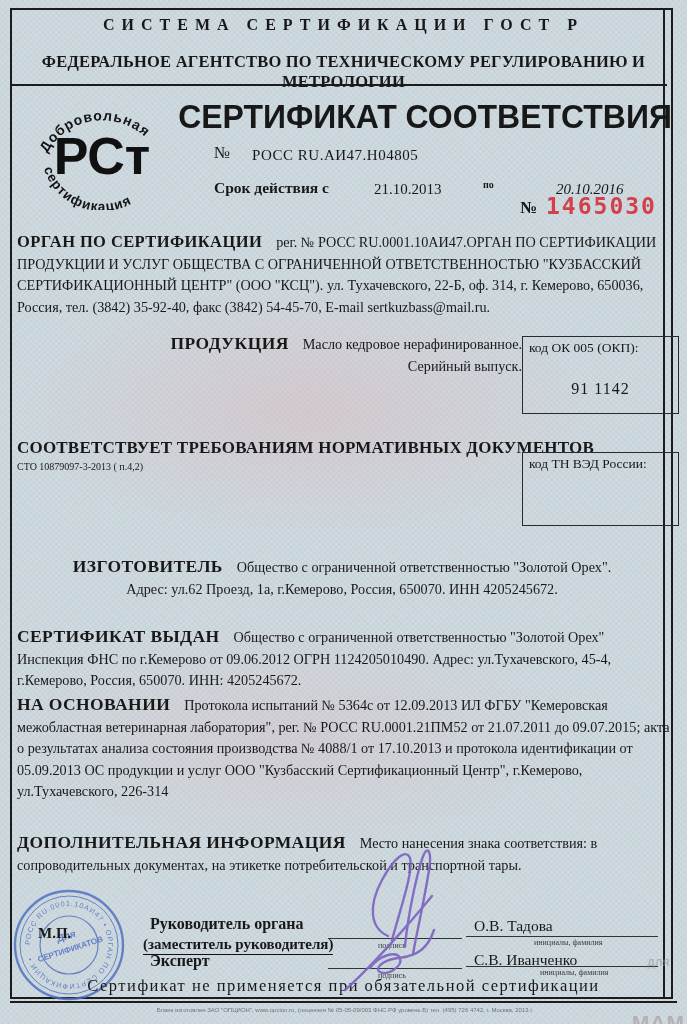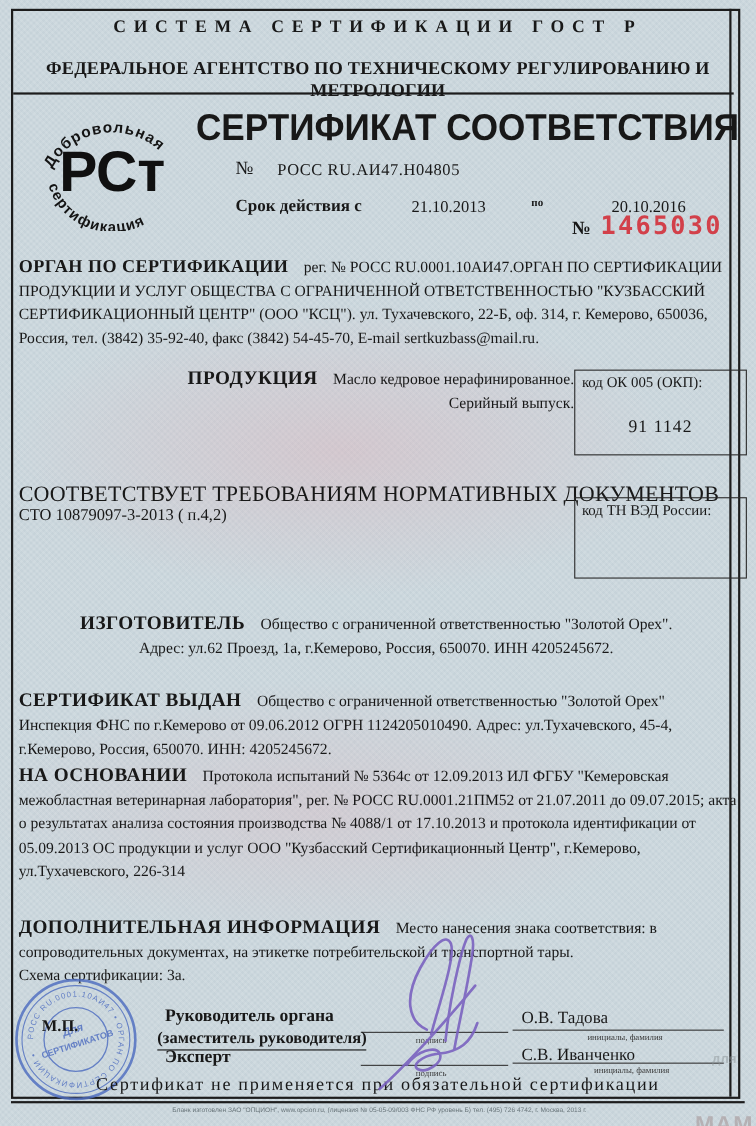--- a/index.html
+++ b/index.html
@@ -23,32 +23,32 @@
   .hdr1{left:0;top:16px;width:687px;text-align:center;font-weight:bold;font-size:16px;letter-spacing:7px;}
   .hdr2{left:0;top:52px;width:687px;text-align:center;font-weight:bold;font-size:16.5px;letter-spacing:0.2px;}
   
   .title{left:163px;top:97px;width:505px;text-align:center;font-family:"Liberation Sans",sans-serif;
          font-weight:bold;font-size:34px;transform:scaleX(.94);transform-origin:center;white-space:nowrap;}
   .no-label{left:214px;top:143px;font-size:17px;}
   .no-value{left:252px;top:147px;font-size:15px;letter-spacing:.5px;}
   .val-label{left:214px;top:179px;font-size:15.5px;font-weight:bold;}
   .val-from{left:374px;top:181px;font-size:15px;}
   .val-po{left:483px;top:179px;font-size:10px;font-weight:bold;}
-  .val-to{left:556px;top:181px;font-size:15px;}
+  .val-to{left:556px;top:181px;font-size:15px;font-style:italic;}
   .fno-label{left:520px;top:198px;font-size:17px;font-weight:bold;}
   .fno{left:546px;top:193px;font-family:"DejaVu Sans Mono",monospace;font-weight:bold;font-size:23px;
        color:#d2404a;letter-spacing:2px;}
   
   .sec{font-size:14.2px;line-height:21.5px;}
   .sec .h{font-weight:bold;font-size:16.5px;margin-right:14px;letter-spacing:.4px;}
   .organ{left:17px;top:231px;width:650px;}
   .prod{left:17px;top:333px;width:505px;text-align:right;}
   .prod .h{font-size:17.5px;}
-  .conf-h{left:17px;top:438px;font-weight:normal;font-size:20px;letter-spacing:.2px;}
-  .conf-t{left:17px;top:461px;font-size:15px;}
+  .conf-h{left:17px;top:438px;font-weight:bold;font-size:17px;letter-spacing:.2px;}
+  .conf-t{left:17px;top:461px;font-size:10px;}
   .codebox{border:1.2px solid #2a2a2a;font-size:13.5px;padding:3px 6px;}
   .okp{left:522px;top:336px;width:143px;height:70px;}
   .okp .v{display:block;text-align:center;margin-top:24px;font-size:16px;letter-spacing:1px;}
   .tnved{left:522px;top:452px;width:143px;height:66px;}
   .manu{left:17px;top:556px;width:650px;text-align:center;}
   .manu .h{font-size:17.5px;}
   .issued{left:17px;top:626px;width:652px;}
   .issued .h{font-size:17.5px;}
   .basis{left:17px;top:694px;width:653px;}
   .basis .h{font-size:17.5px;}
@@ -144,21 +144,20 @@
   <span class="h">СЕРТИФИКАТ ВЫДАН</span><span>Общество с ограниченной ответственностью "Золотой Орех"</span>
   <div>Инспекция ФНС по г.Кемерово от 09.06.2012 ОГРН 1124205010490. Адрес: ул.Тухачевского, 45-4, г.Кемерово, Россия, 650070. ИНН: 4205245672.</div>
 </div>
 
 <div class="abs sec basis">
   <span class="h">НА ОСНОВАНИИ</span><span>Протокола испытаний № 5364с от 12.09.2013 ИЛ ФГБУ "Кемеровская межобластная ветеринарная лаборатория", рег. № РОСС RU.0001.21ПМ52 от 21.07.2011 до 09.07.2015; акта о результатах анализа состояния производства № 4088/1 от 17.10.2013 и протокола идентификации от 05.09.2013 ОС продукции и услуг ООО "Кузбасский Сертификационный Центр", г.Кемерово, ул.Тухачевского, 226-314</span>
 </div>
 
 <div class="abs sec addinfo">
   <span class="h">ДОПОЛНИТЕЛЬНАЯ ИНФОРМАЦИЯ</span><span>Место нанесения знака соответствия: в сопроводительных документах, на этикетке потребительской и транспортной тары.</span>
-  <div>Схема сертификации: 3а.</div>
 </div>
 
 <svg class="abs stamp" width="118" height="118" viewBox="0 0 118 118">
   <circle cx="59" cy="59" r="54" fill="none" stroke="#4e6dc0" stroke-width="2.4"></circle>
   <circle cx="59" cy="59" r="49" fill="none" stroke="#4e6dc0" stroke-width="1"></circle>
   <circle cx="59" cy="59" r="29" fill="none" stroke="#4e6dc0" stroke-width="1.2"></circle>
   <path id="stampRing" d="M59,59 m-39,0 a39,39 0 1 1 78,0 a39,39 0 1 1 -78,0" fill="none"></path>
   <text font-family="Liberation Sans, sans-serif" font-size="7.2" fill="#4e6dc0" letter-spacing="1">
     <textPath href="#stampRing">РОСС RU.0001.10АИ47 • ОРГАН ПО СЕРТИФИКАЦИИ •</textPath>
   </text>

